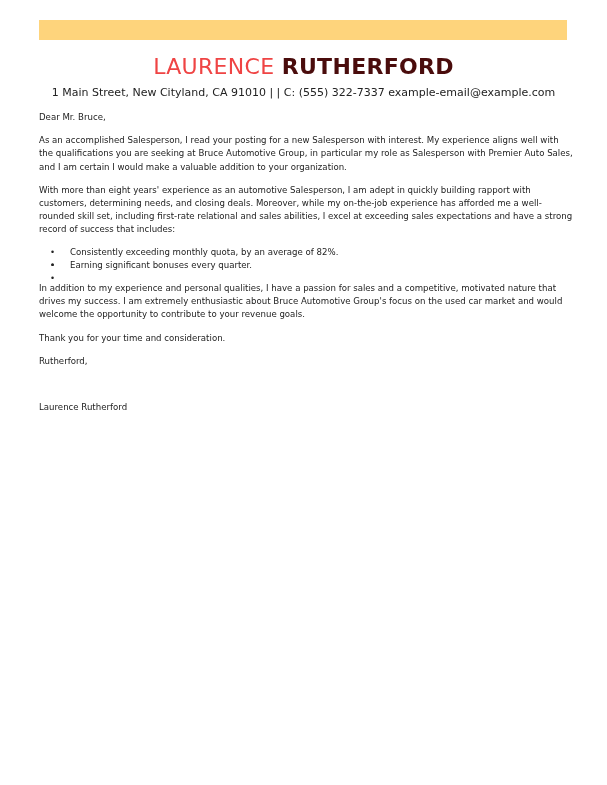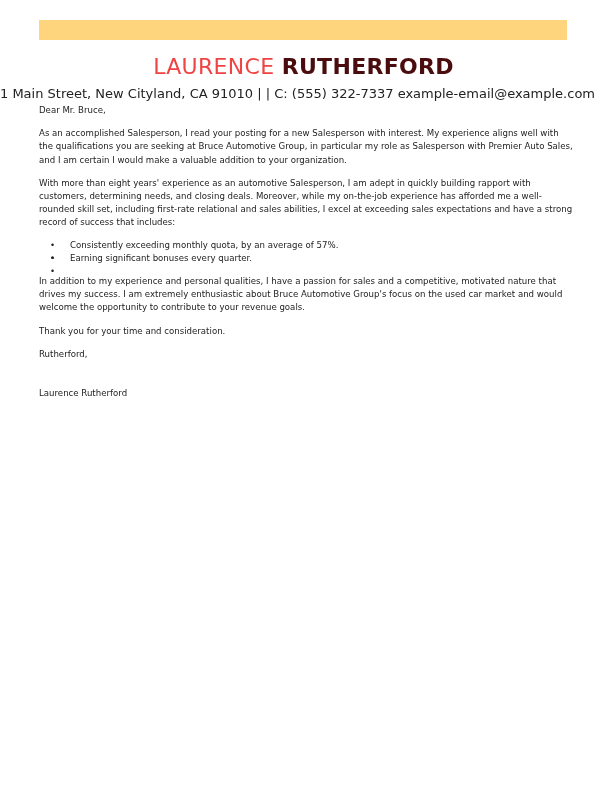--- a/index.html
+++ b/index.html
@@ -3,23 +3,23 @@
   <meta charset="utf-8">
   <style>
     html, body { margin: 0; padding: 0; background: #ffffff; }
     body { width: 607px; height: 785px; position: relative; overflow: hidden;
            font-family: "DejaVu Sans", sans-serif; color: #222; }
     .topbar { position: absolute; left: 39px; top: 20px; width: 528px; height: 20px; background: #fed47c; }
     .name { position: absolute; top: 54px; left: 0; width: 607px; text-align: center;
             font-family: "DejaVu Sans", sans-serif; font-size: 22px; letter-spacing: 0.3px; }
     .name .first { color: #ef4444; }
     .name .last { color: #4a0c0c; font-weight: bold; margin-top: 48px; }
-    .contact { position: absolute; top: 86px; left: 0; width: 607px; text-align: left; font-size: 13px; color: #222; }
+    .contact { position: absolute; top: 86px; left: 0; width: 607px; text-align: center; font-size: 11px; color: #222; }
     .body { position: absolute; left: 39px; top: 104px; width: 535px; font-size: 8.6px; line-height: 13.2px; }
-    .body p { margin: 0 0 10px 0; }
+    .body p { margin: 7px 0 10px 0; }
     .body ul { margin: 0 0 10px 0; padding: 0 0 0 31px; list-style: none; }
     .body li { position: relative; }
     .body li .bullet { position: absolute; left: -20px; top: 0; }
     .sig-gap { height: 16px; }
   </style>
 </head>
 <body>
 
 <div class="topbar"></div>
 
@@ -28,21 +28,21 @@
   <span class="last">RUTHERFORD</span>
 </div>
 
 <div class="contact">1 Main Street, New Cityland, CA 91010 | | C: (555) 322-7337 example-email@example.com</div>
 
 <div class="body">
   <p>Dear Mr. Bruce,</p>
   <p>As an accomplished Salesperson, I read your posting for a new Salesperson with interest. My experience aligns well with the qualifications you are seeking at Bruce Automotive Group, in particular my role as Salesperson with Premier Auto Sales, and I am certain I would make a valuable addition to your organization.</p>
   <p style="margin-bottom:9px;">With more than eight years' experience as an automotive Salesperson, I am adept in quickly building rapport with customers, determining needs, and closing deals. Moreover, while my on-the-job experience has afforded me a well-rounded skill set, including first-rate relational and sales abilities, I excel at exceeding sales expectations and have a strong record of success that includes:</p>
   <ul>
-    <li><span class="bullet">•</span><span>Consistently exceeding monthly quota, by an average of 57%.</span></li>
+    <li><span class="bullet">•</span><span>Consistently exceeding monthly quota, by an average of 82%.</span></li>
     <li><span class="bullet">•</span></li>
     <li><span class="bullet">•</span><span>Earning significant bonuses every quarter.</span></li>
     <li><span class="bullet">•</span></li>
   </ul>
   <p>In addition to my experience and personal qualities, I have a passion for sales and a competitive, motivated nature that drives my success. I am extremely enthusiastic about Bruce Automotive Group's focus on the used car market and would welcome the opportunity to contribute to your revenue goals.</p>
   <p>Thank you for your time and consideration.</p>
   <p>Rutherford,</p>
   <div class="sig-gap"></div>
   <p>Laurence Rutherford</p>
 </div>

